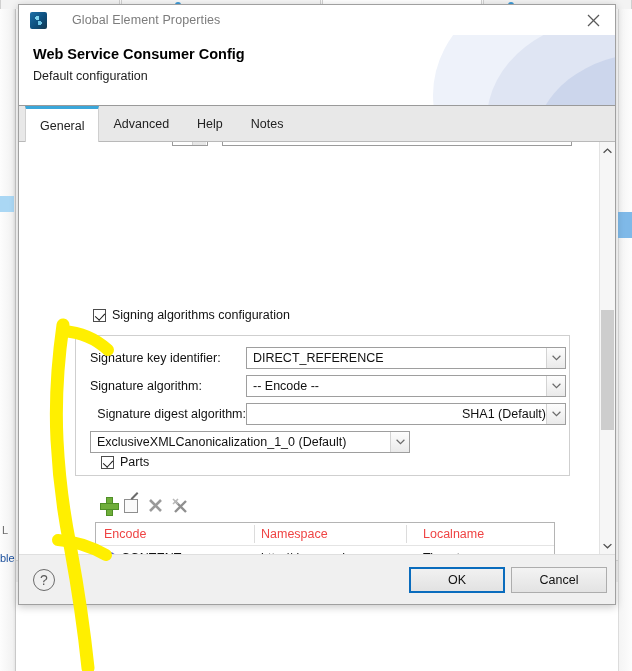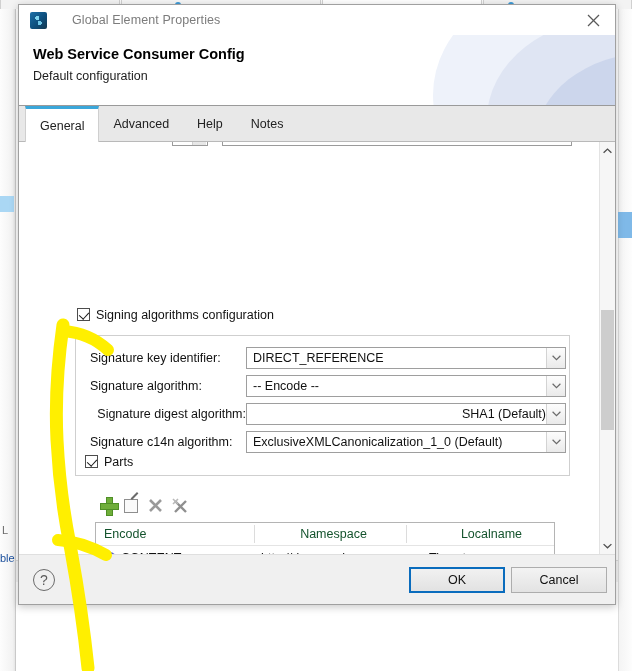--- a/index.html
+++ b/index.html
@@ -154,21 +154,21 @@
   .cut-spin::after {
     content: ""; position: absolute; right: 1px; top: 1px; width: 13px; height: 17px;
     background: linear-gradient(#f7f7f7,#e6e6e6); border-left: 1px solid #cfcfcf;
   }
   .cut-field {
     position: absolute; left: 203px; top: 0; width: 350px; height: 20px;
     border: 1px solid #9b9b9b; background: #fff;
   }
 
   
-  .cbrow { position: absolute; display: flex; align-items: flex-start; gap: 6px; }
+  .cbrow { position: absolute; display: flex; align-items: center; gap: 6px; margin-left: 16px; }
   .cbox {
     width: 13px; height: 13px; border: 1px solid #4c4c4c; background: #fff;
     position: relative; flex: 0 0 13px;
   }
   .cbox.checked::after {
     content: ""; position: absolute; left: 3px; top: 1px; width: 5px; height: 8px;
     border: solid #1b1b1b; border-width: 0 1.6px 1.6px 0; transform: rotate(42deg);
   }
   .cblabel { font-size: 12.5px; color: #111; }
 
@@ -217,28 +217,28 @@
     content: ""; position: absolute; left: 6px; top: -2px; width: 9px; height: 2px;
     background: #6b6b6b; transform: rotate(-45deg);
   }
   .tb-x svg, .tb-xx svg { display: block; }
 
   .ptable {
     position: absolute; left: 0; top: 30px; width: 460px; height: 177px;
     border: 1px solid #b4b4b4; background: #ffffff; overflow: hidden;
   }
   .pt-head { display: flex; height: 22px; align-items: center; background: #ffffff; }
-  .pt-head .pt-c { font-size: 12.5px; color: #14532d; text-align: center; }
+  .pt-head .pt-c { font-size: 12.5px; color: #ef4444; }
   .pt-headsep { position: absolute; left: 0; right: 0; top: 22px; height: 1px; background: #e4e4e4; }
   .pt-hdivider { position: absolute; top: 2px; width: 1px; height: 18px; background: #dcdcdc; }
   .pt-row { display: flex; height: 19px; align-items: center; }
   .pt-c { overflow: hidden; white-space: nowrap; text-overflow: ellipsis; font-size: 12.5px; color: #111; }
   .pt-c.c1 { width: 158px; flex: 0 0 158px; padding-left: 8px; display: flex; align-items: center; gap: 5px; }
   .pt-c.c2 { width: 152px; flex: 0 0 152px; padding-left: 7px; }
-  .pt-c.c3 { flex: 1 1 auto; padding-left: 23px; }
+  .pt-c.c3 { flex: 1 1 auto; padding-left: 17px; }
   .enc-icon {
     width: 12px; height: 12px; border-radius: 50%; flex: 0 0 12px;
     background: #5b5fd4; position: relative;
   }
   .enc-icon::after {
     content: "C"; position: absolute; left: 0; top: -1px; width: 12px;
     text-align: center; font-size: 9px; font-weight: bold; color: #ffffff;
     font-family: "Liberation Sans", sans-serif; line-height: 13px;
   }
 
@@ -395,21 +395,20 @@
               <div class="combo-val">SHA1 (Default)</div>
               <div class="combo-arrow">
                 <svg width="9" height="6" viewBox="0 0 9 6">
                     <path d="M0.6 0.8 L4.5 4.6 L8.4 0.8" fill="none" stroke="#6a6a6a" stroke-width="1.2"></path>
                   </svg>
               </div>
             </div>
           </div>
 
           <div class="field-row" style="top:95px;">
-            <div class="field-label">Signature c14n algorithm:</div>
             <div class="combo">
               <div class="combo-val">ExclusiveXMLCanonicalization_1_0 (Default)</div>
               <div class="combo-arrow">
                 <svg width="9" height="6" viewBox="0 0 9 6">
                     <path d="M0.6 0.8 L4.5 4.6 L8.4 0.8" fill="none" stroke="#6a6a6a" stroke-width="1.2"></path>
                   </svg>
               </div>
             </div>
           </div>
         </div>

